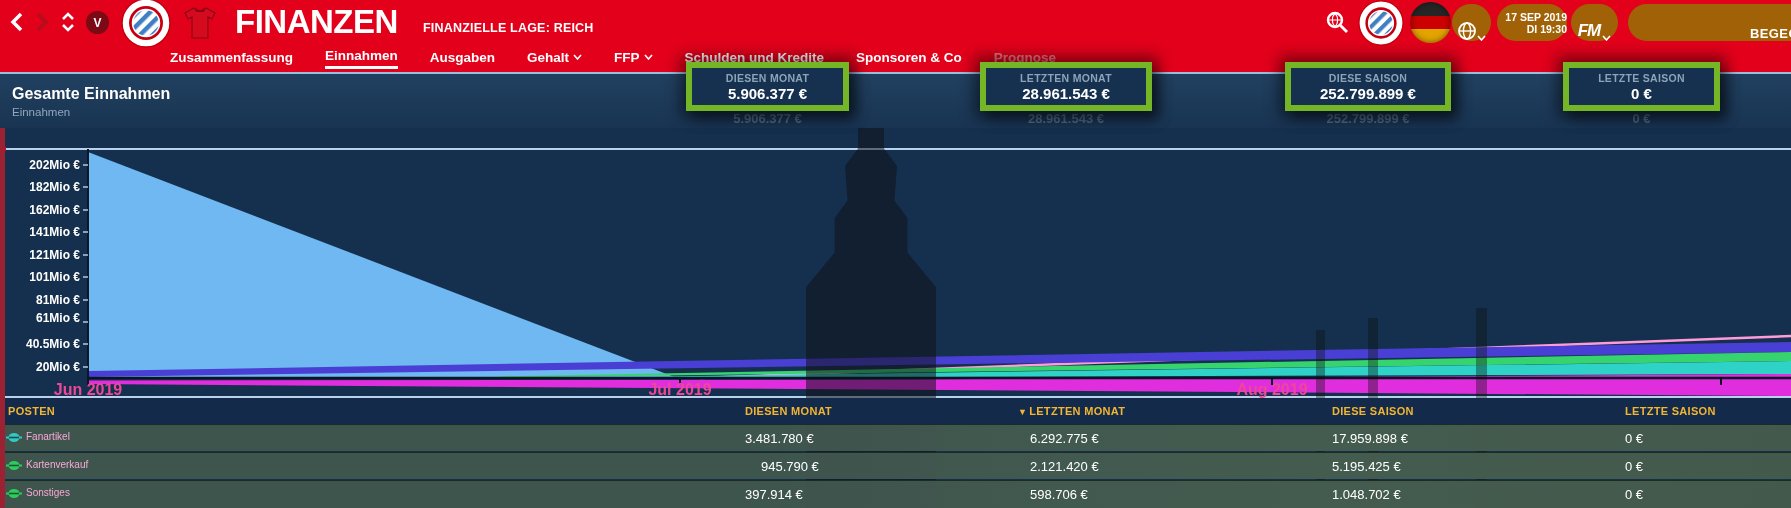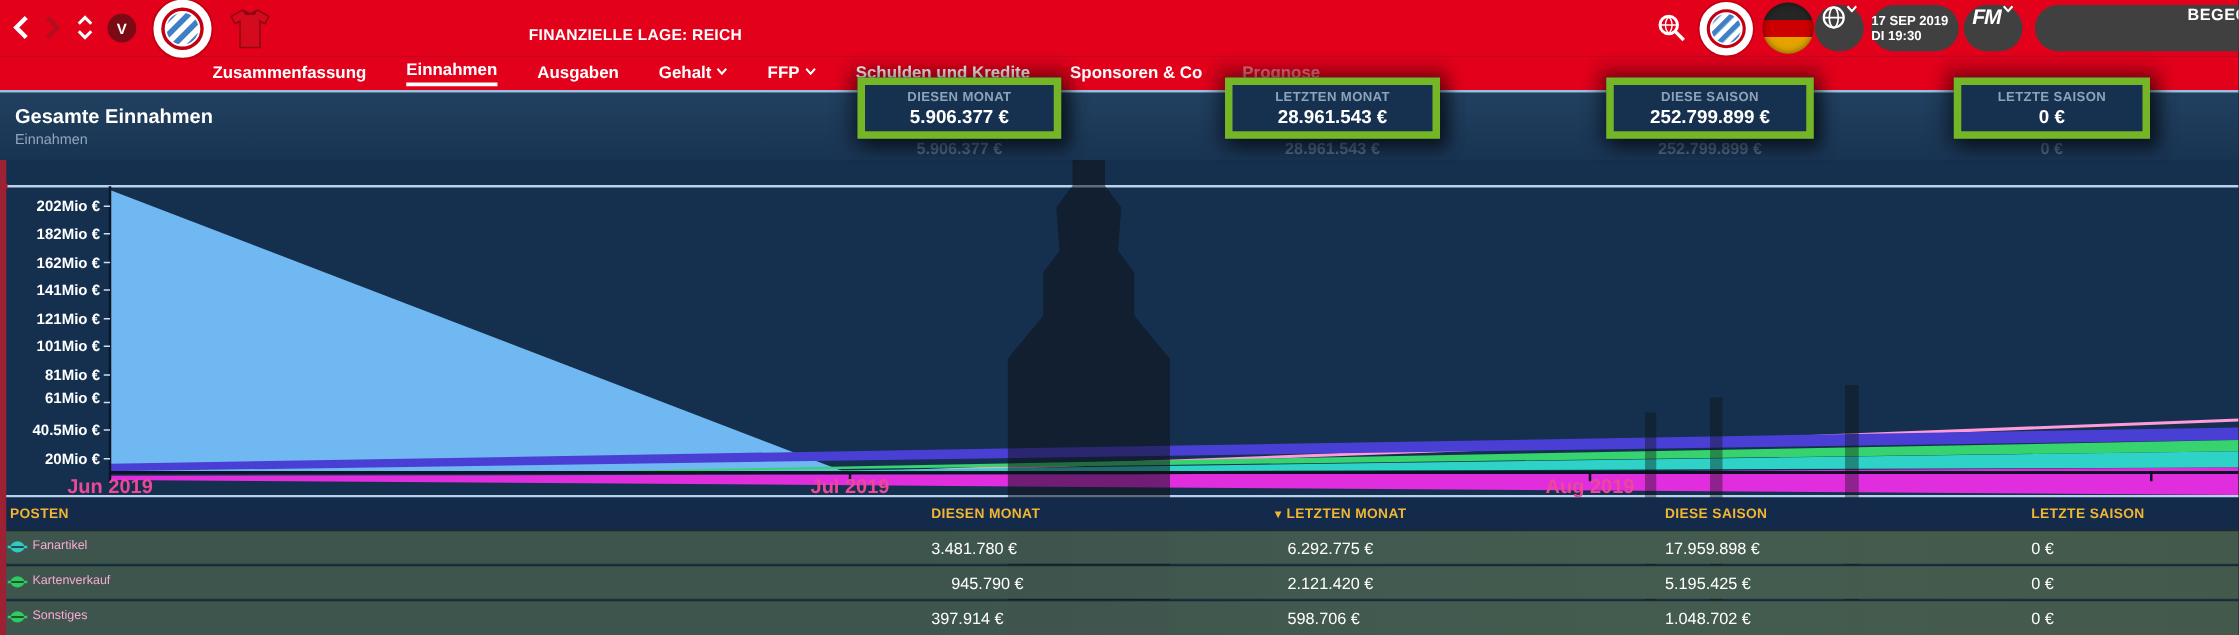--- a/index.html
+++ b/index.html
@@ -22,22 +22,22 @@
             background:#7c0a14; color:#fff; font-weight:bold; font-size:12px;
             display:flex; align-items:center; justify-content:center; }
   .crest { position:absolute; left:121px; top:-2px; width:50px; height:50px; z-index:25; }
   .crest2 { position:absolute; left:1358px; top:0px; width:46px; height:46px; z-index:25; }
   .jersey { position:absolute; left:182px; top:5px; width:36px; height:36px; }
   .apptitle { position:absolute; left:235px; top:3px; color:#fff; font-size:33px; font-weight:bold; letter-spacing:-.5px; }
   .appsub { position:absolute; left:423px; top:21px; color:#fff; font-size:12.5px; font-weight:bold; letter-spacing:.2px; }
 
   .flag { position:absolute; left:1410px; top:2px; width:41px; height:41px; border-radius:50%;
           background:linear-gradient(#262626 0 34%, #cc0000 34% 67%, #e3a400 67%); box-shadow:inset 0 0 6px rgba(0,0,0,.5); }
-  .pill { position:absolute; top:4px; height:37px; background:#404040; border-radius:19px; color:#fff;
-          display:flex; align-items:flex-start; justify-content:center; z-index:21; }
+  .pill { position:absolute; top:4px; height:37px; background:#a16207; border-radius:19px; color:#fff;
+          display:flex; align-items:flex-end; justify-content:center; z-index:21; }
   .pill.date { left:1497px; width:70px; flex-direction:column; line-height:12px; }
   .pill.date .l1 { font-size:10.5px; font-weight:bold; }
   .pill.date .l2 { font-size:10.5px; font-weight:bold; }
   .pill.globe { left:1452px; width:39px; }
   .pill.fm { left:1571px; width:47px; font-style:italic; font-weight:900; font-size:17px; letter-spacing:-1px; gap:2px; }
   .pill.cont { left:1628px; width:300px; justify-content:flex-start; padding-left:122px;
                font-size:13px; font-weight:bold; letter-spacing:.4px; }
   .searchico { position:absolute; left:1325px; top:10px; width:24px; height:24px; }
 
   
@@ -116,20 +116,21 @@
       <circle cx="25" cy="25" r="17" fill="#c40010"></circle>
       <circle cx="25" cy="25" r="13.5" fill="url(#loz)"></circle>
       <circle cx="25" cy="25" r="13.5" fill="none" stroke="#ffffff" stroke-width="1.5"></circle>
     </svg>
 
     <svg class="jersey" viewBox="0 0 36 36">
       <path d="M12 3 L18 6 L24 3 L33 8 L30 14 L26 12 L26 33 L10 33 L10 12 L6 14 L3 8 Z" fill="#d40a1e" stroke="#8e0613" stroke-width="1.2"></path>
       <path d="M12 3 L18 6 L24 3 L22 7 L14 7 Z" fill="#8e0613"></path>
     </svg>
 
+    <div class="apptitle">FINANZEN</div>
     <div class="appsub">FINANZIELLE LAGE: REICH</div>
 
     <svg class="searchico" viewBox="0 0 24 24">
       <circle cx="10" cy="10" r="7" fill="none" stroke="#ffffff" stroke-width="2.4"></circle>
       <path d="M3.5 10 h13 M10 3.5 c3.5 3 3.5 10 0 13 M10 3.5 c-3.5 3 -3.5 10 0 13" fill="none" stroke="#ffffff" stroke-width="1.1"></path>
       <line x1="15.5" y1="15.5" x2="22" y2="22" stroke="#ffffff" stroke-width="2.8"></line>
     </svg>
 
     <svg class="crest2" viewBox="0 0 50 50">
       <circle cx="25" cy="25" r="24" fill="#ffffff"></circle>

